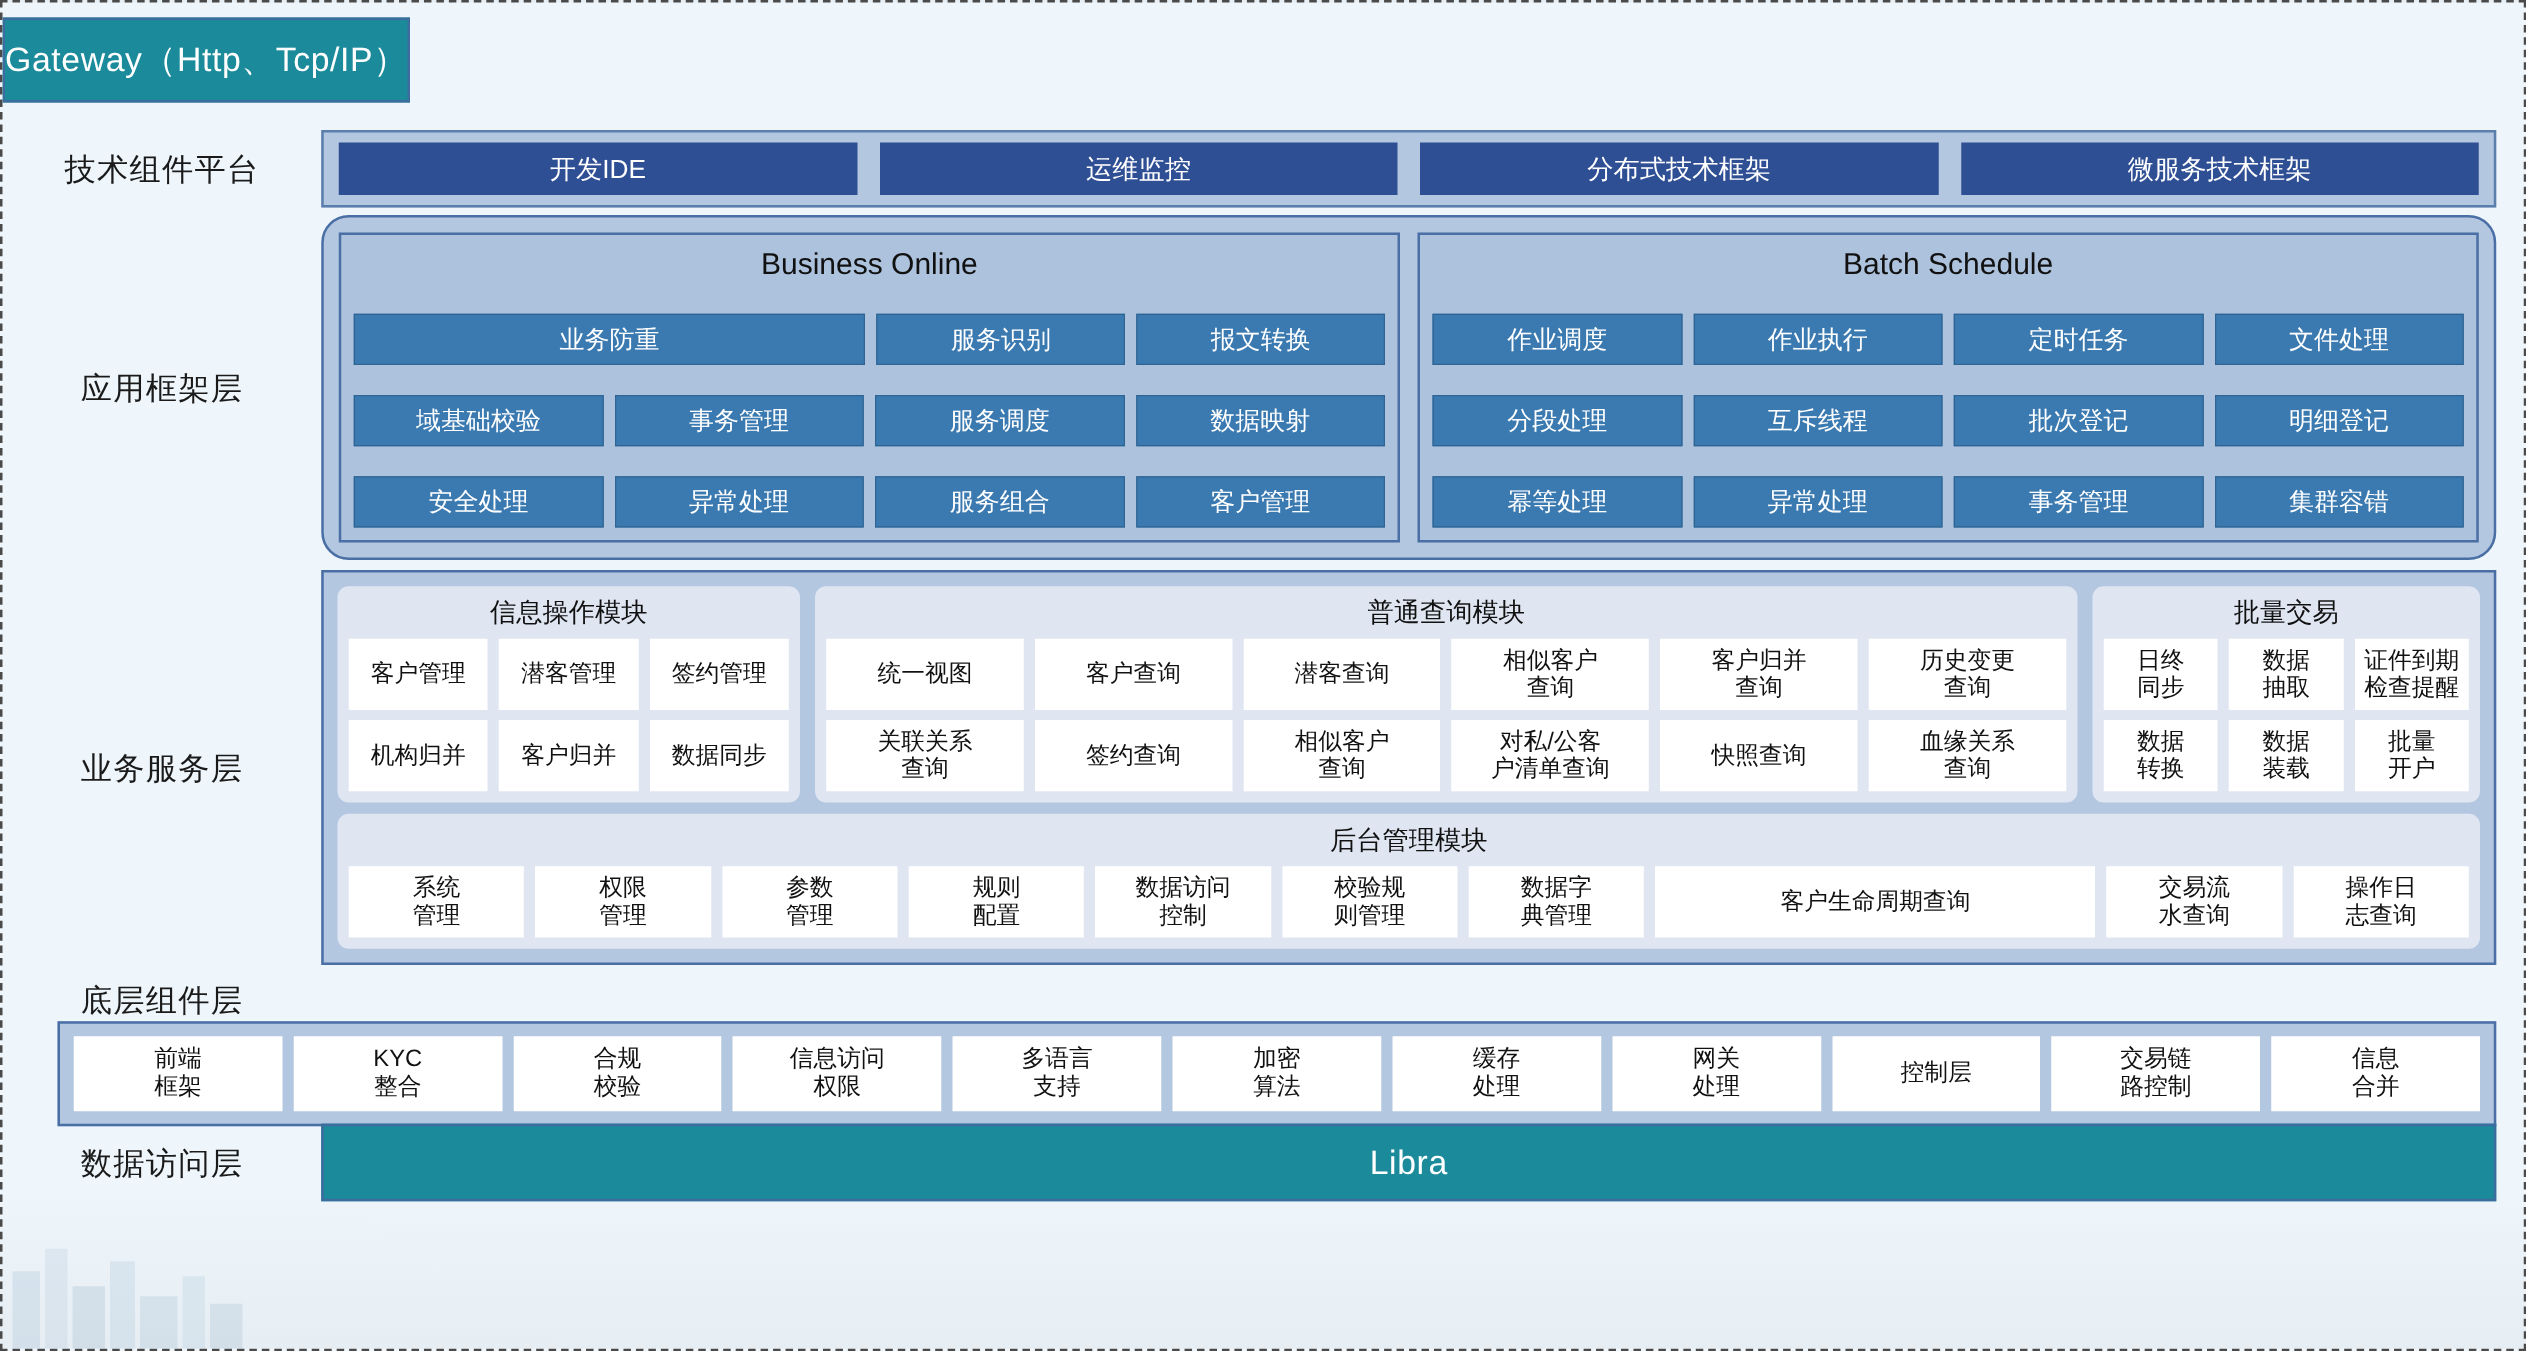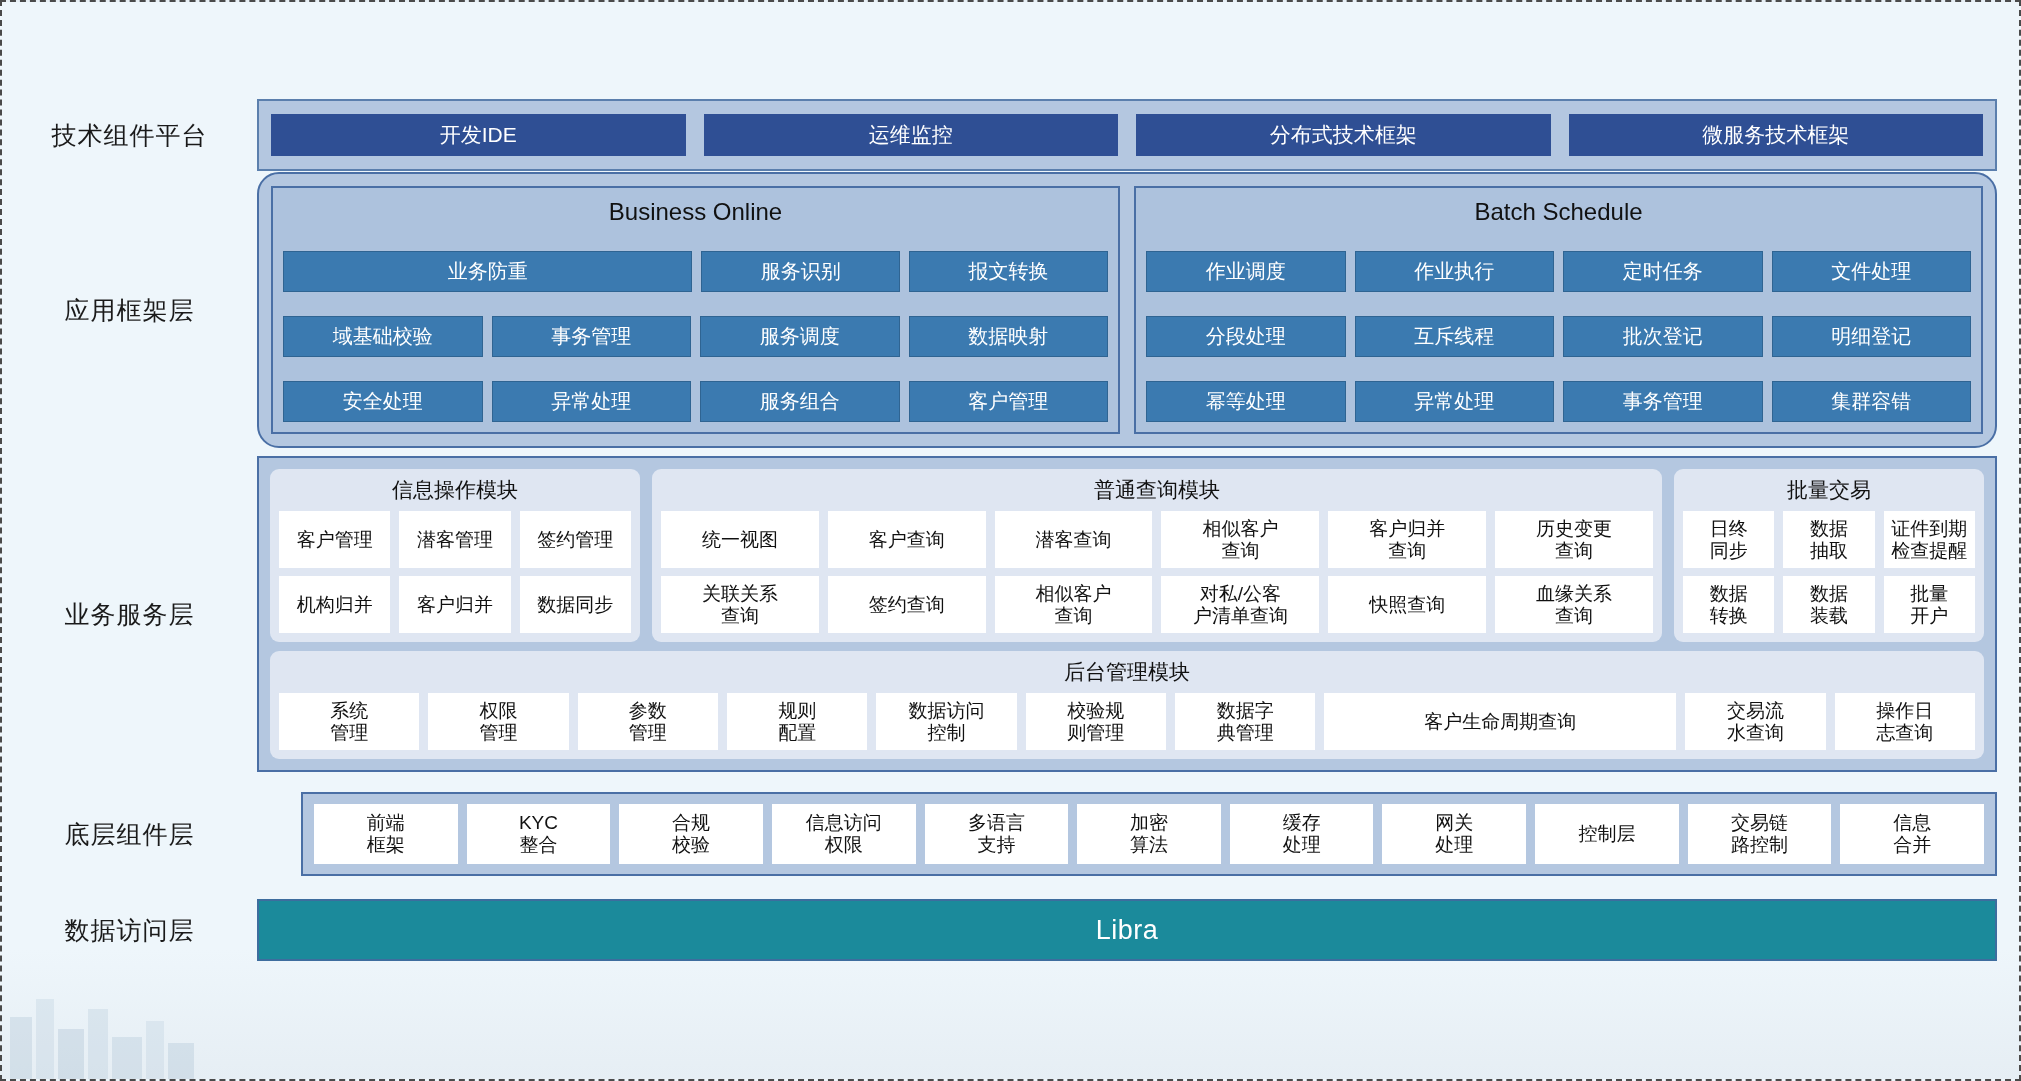--- a/index.html
+++ b/index.html
@@ -40,21 +40,21 @@
     letter-spacing: .5px;
   }
   .band.gateway { height: 68px; }
   .band.libra   { height: 62px; }
 
   
   .platform {
     background: #b4c7e0;
     border: 2px solid #5b7fad;
     display: flex; align-items: center; justify-content: space-around;
-    height: 72px; padding: 0 12px; gap: 18px;
+    height: 62px; padding: 0 12px; gap: 18px;
   }
   .platform-chip {
     background: #2f4f94;
     color: #ffffff;
     font-size: 21px;
     flex: 1;
     height: 42px;
     display: flex; align-items: center; justify-content: center;
   }
 
@@ -153,20 +153,23 @@
     <rect x="8" y="58" width="22" height="62" fill="#9bb4c9"></rect>
     <rect x="34" y="40" width="18" height="80" fill="#aec4d6"></rect>
     <rect x="56" y="70" width="26" height="50" fill="#93aec4"></rect>
     <rect x="86" y="50" width="20" height="70" fill="#a8c0d3"></rect>
     <rect x="110" y="78" width="30" height="42" fill="#9db7cb"></rect>
     <rect x="144" y="62" width="18" height="58" fill="#b0c6d8"></rect>
     <rect x="166" y="84" width="26" height="36" fill="#98b2c7"></rect>
   </svg>
 
   <div class="layer-row" style="height:92px;">
+    <div class="layer-body" style="display:flex;align-items:center;">
+      <div class="band gateway">Gateway（Http、Tcp/IP）</div>
+    </div>
   </div>
 
   <div class="layer-row" style="height:82px;">
     <div class="layer-label">技术组件平台</div>
     <div class="layer-body" style="display:flex;align-items:center;">
       <div class="platform" style="width:100%;">
         <div class="platform-chip">开发IDE</div>
         <div class="platform-chip">运维监控</div>
         <div class="platform-chip">分布式技术框架</div>
         <div class="platform-chip">微服务技术框架</div>
@@ -327,21 +330,21 @@
 水查询</div>
             <div class="biz-cell">操作日
 志查询</div>
           </div>
         </div>
 
       </div>
     </div>
   </div>
 
-  <div class="layer-row" style="height:100px;">
+  <div class="layer-row" style="height:100px;flex-direction:column;">
     <div class="layer-label">底层组件层</div>
     <div class="layer-body" style="display:flex;align-items:center;padding-left:44px;">
       <div class="bottomlayer" style="width:100%;">
         <div class="bc-cell">前端
 框架</div>
         <div class="bc-cell">KYC
 整合</div>
         <div class="bc-cell">合规
 校验</div>
         <div class="bc-cell">信息访问

